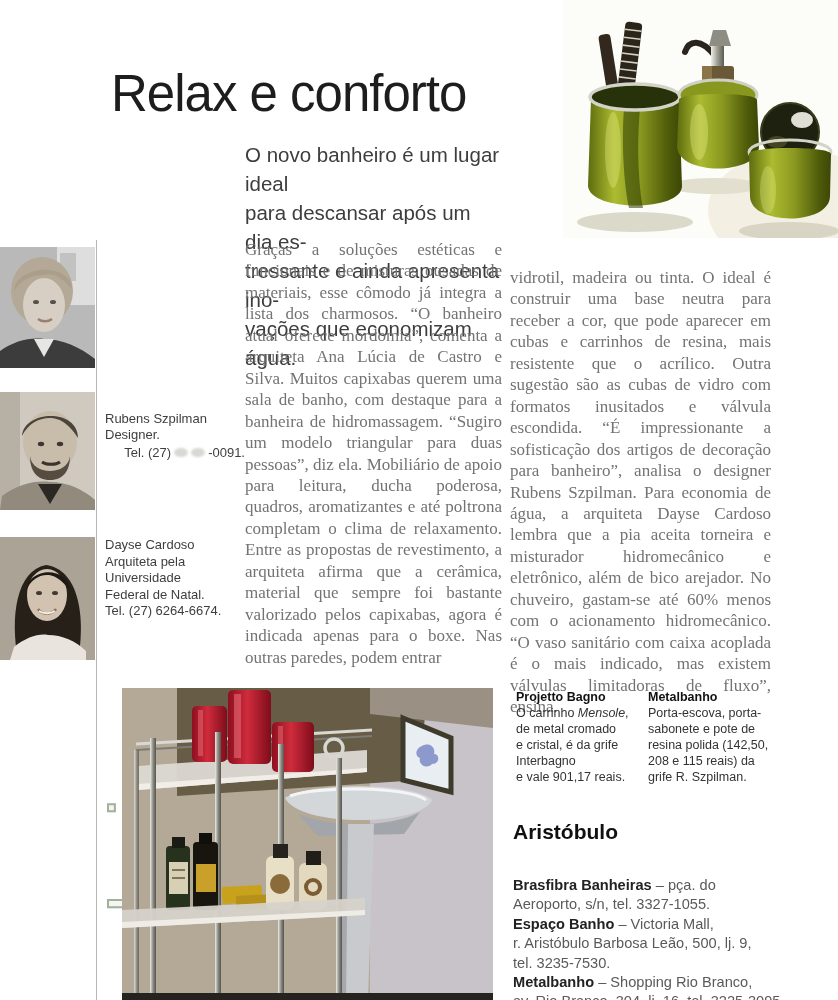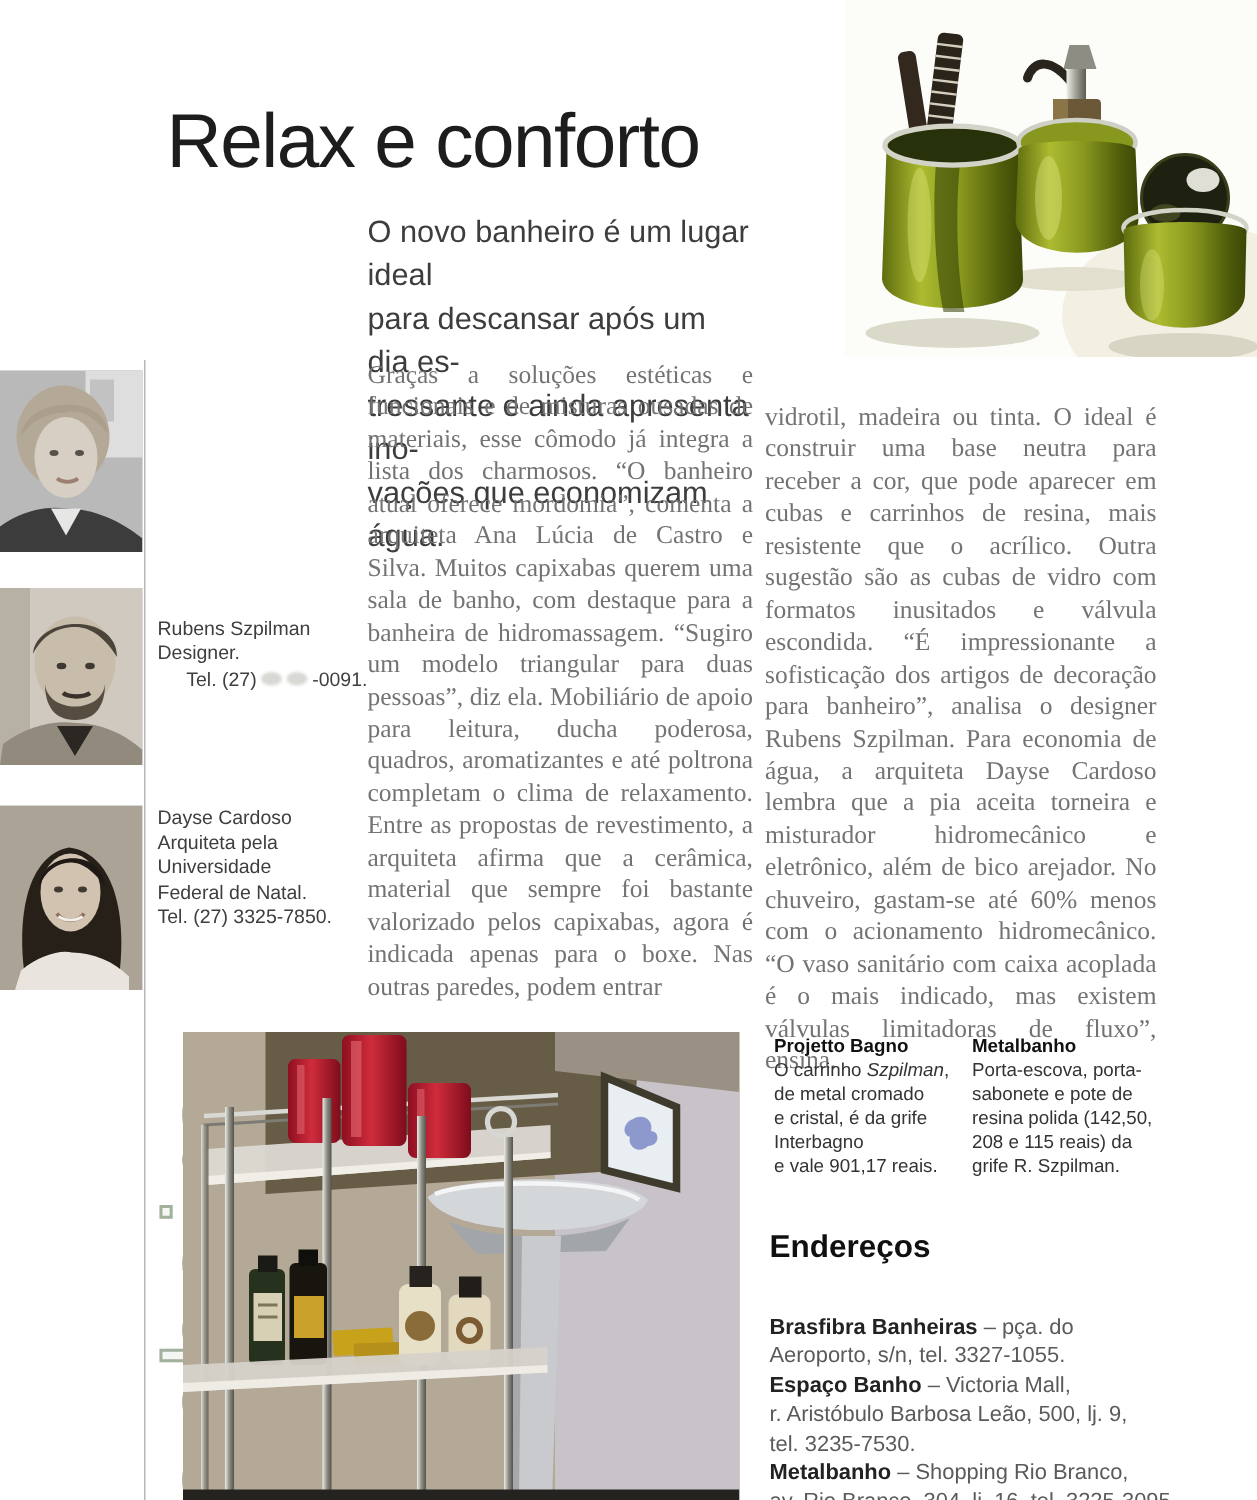--- a/index.html
+++ b/index.html
@@ -181,21 +181,21 @@
       <ellipse cx="55" cy="56" rx="3" ry="2" fill="#403a32"></ellipse>
       <path d="M38,72 C42,78 52,78 56,72" stroke="#8d6e5e" stroke-width="2.5" fill="none"></path>
       <path d="M39,74 C43,77 51,77 55,74" stroke="#f2efe9" stroke-width="2" fill="none"></path>
       <path d="M10,123 L14,110 C26,100 40,96 48,98 C62,98 76,104 86,114 L86,123 Z" fill="#e9e5de"></path>
     </svg>
   </div>
   <div class="abs pcap" style="top:537px;">Dayse Cardoso
 Arquiteta pela
 Universidade
 Federal de Natal.
-Tel. (27) 3325-7850.</div>
+Tel. (27) 6264-6674.</div>
 
   <div class="abs vrule"></div>
 
   <div class="abs bodycol col1">Graças a soluções estéticas e funcionais e de misturas ousadas de materiais, esse cômodo já integra a lista dos charmosos. “O banheiro atual oferece mordomia”, comenta a arquiteta Ana Lúcia de Castro e Silva. Muitos capixabas querem uma sala de banho, com destaque para a banheira de hidromassagem. “Sugiro um modelo triangular para duas pessoas”, diz ela. Mobiliário de apoio para leitura, ducha poderosa, quadros, aromatizantes e até poltrona completam o clima de relaxamento. Entre as propostas de revestimento, a arquiteta afirma que a cerâmica, material que sempre foi bastante valorizado pelos capixabas, agora é indicada apenas para o boxe. Nas outras paredes, podem entrar</div>
   <div class="abs bodycol col2">vidrotil, madeira ou tinta. O ideal é construir uma base neutra para receber a cor, que pode aparecer em cubas e carrinhos de resina, mais resistente que o acrílico. Outra sugestão são as cubas de vidro com formatos inusitados e válvula escondida. “É impressionante a sofisticação dos artigos de decoração para banheiro”, analisa o designer Rubens Szpilman. Para economia de água, a arquiteta Dayse Cardoso lembra que a pia aceita torneira e misturador hidromecânico e eletrônico, além de bico arejador. No chuveiro, gastam-se até 60% menos com o acionamento hidromecânico. “O vaso sanitário com caixa acoplada é o mais indicado, mas existem válvulas limitadoras de fluxo”, ensina.</div>
 
   <div class="abs vertical-label">banheiro</div>
 
   <div class="abs photo photo-shelf">
     <svg width="371" height="312" viewBox="0 0 371 312">
@@ -277,37 +277,37 @@
       <g>
         <polygon points="0,222 243,210 243,227 0,240" fill="#d6d2ca" opacity="0.95"></polygon>
         <polygon points="0,234 243,222 243,227 0,240" fill="#efece5"></polygon>
       </g>
       <rect y="305" width="371" height="7" fill="#242320"></rect>
     </svg>
   </div>
 
   <div class="abs prodcap cap-projetto">
     <div class="head">Projetto Bagno</div>
-    <div><span>O carrinho </span><span class="ital">Szpilman</span><span>,</span></div>
+    <div><span>O carrinho </span><span class="ital">Mensole</span><span>,</span></div>
     <div class="body">de metal cromado
 e cristal, é da grife
 Interbagno
 e vale 901,17 reais.</div>
   </div>
 
   <div class="abs prodcap cap-metal">
     <div class="head">Metalbanho</div>
     <div class="body">Porta-escova, porta-
 sabonete e pote de
 resina polida (142,50,
 208 e 115 reais) da
 grife R. Szpilman.</div>
   </div>
 
-  <div class="abs addr-head">Endereços</div>
+  <div class="abs addr-head">Aristóbulo</div>
   <div class="abs addr-list">
     <p><b>Brasfibra Banheiras</b><span> – pça. do
 Aeroporto, s/n, tel. 3327-1055.</span></p>
     <p><b>Espaço Banho</b><span> – Victoria Mall,
 r. Aristóbulo Barbosa Leão, 500, lj. 9,
 tel. 3235-7530.</span></p>
     <p><b>Metalbanho</b><span> – Shopping Rio Branco,
 av. Rio Branco, 304, lj. 16, tel. 3225-3095.</span></p>
   </div>
 

